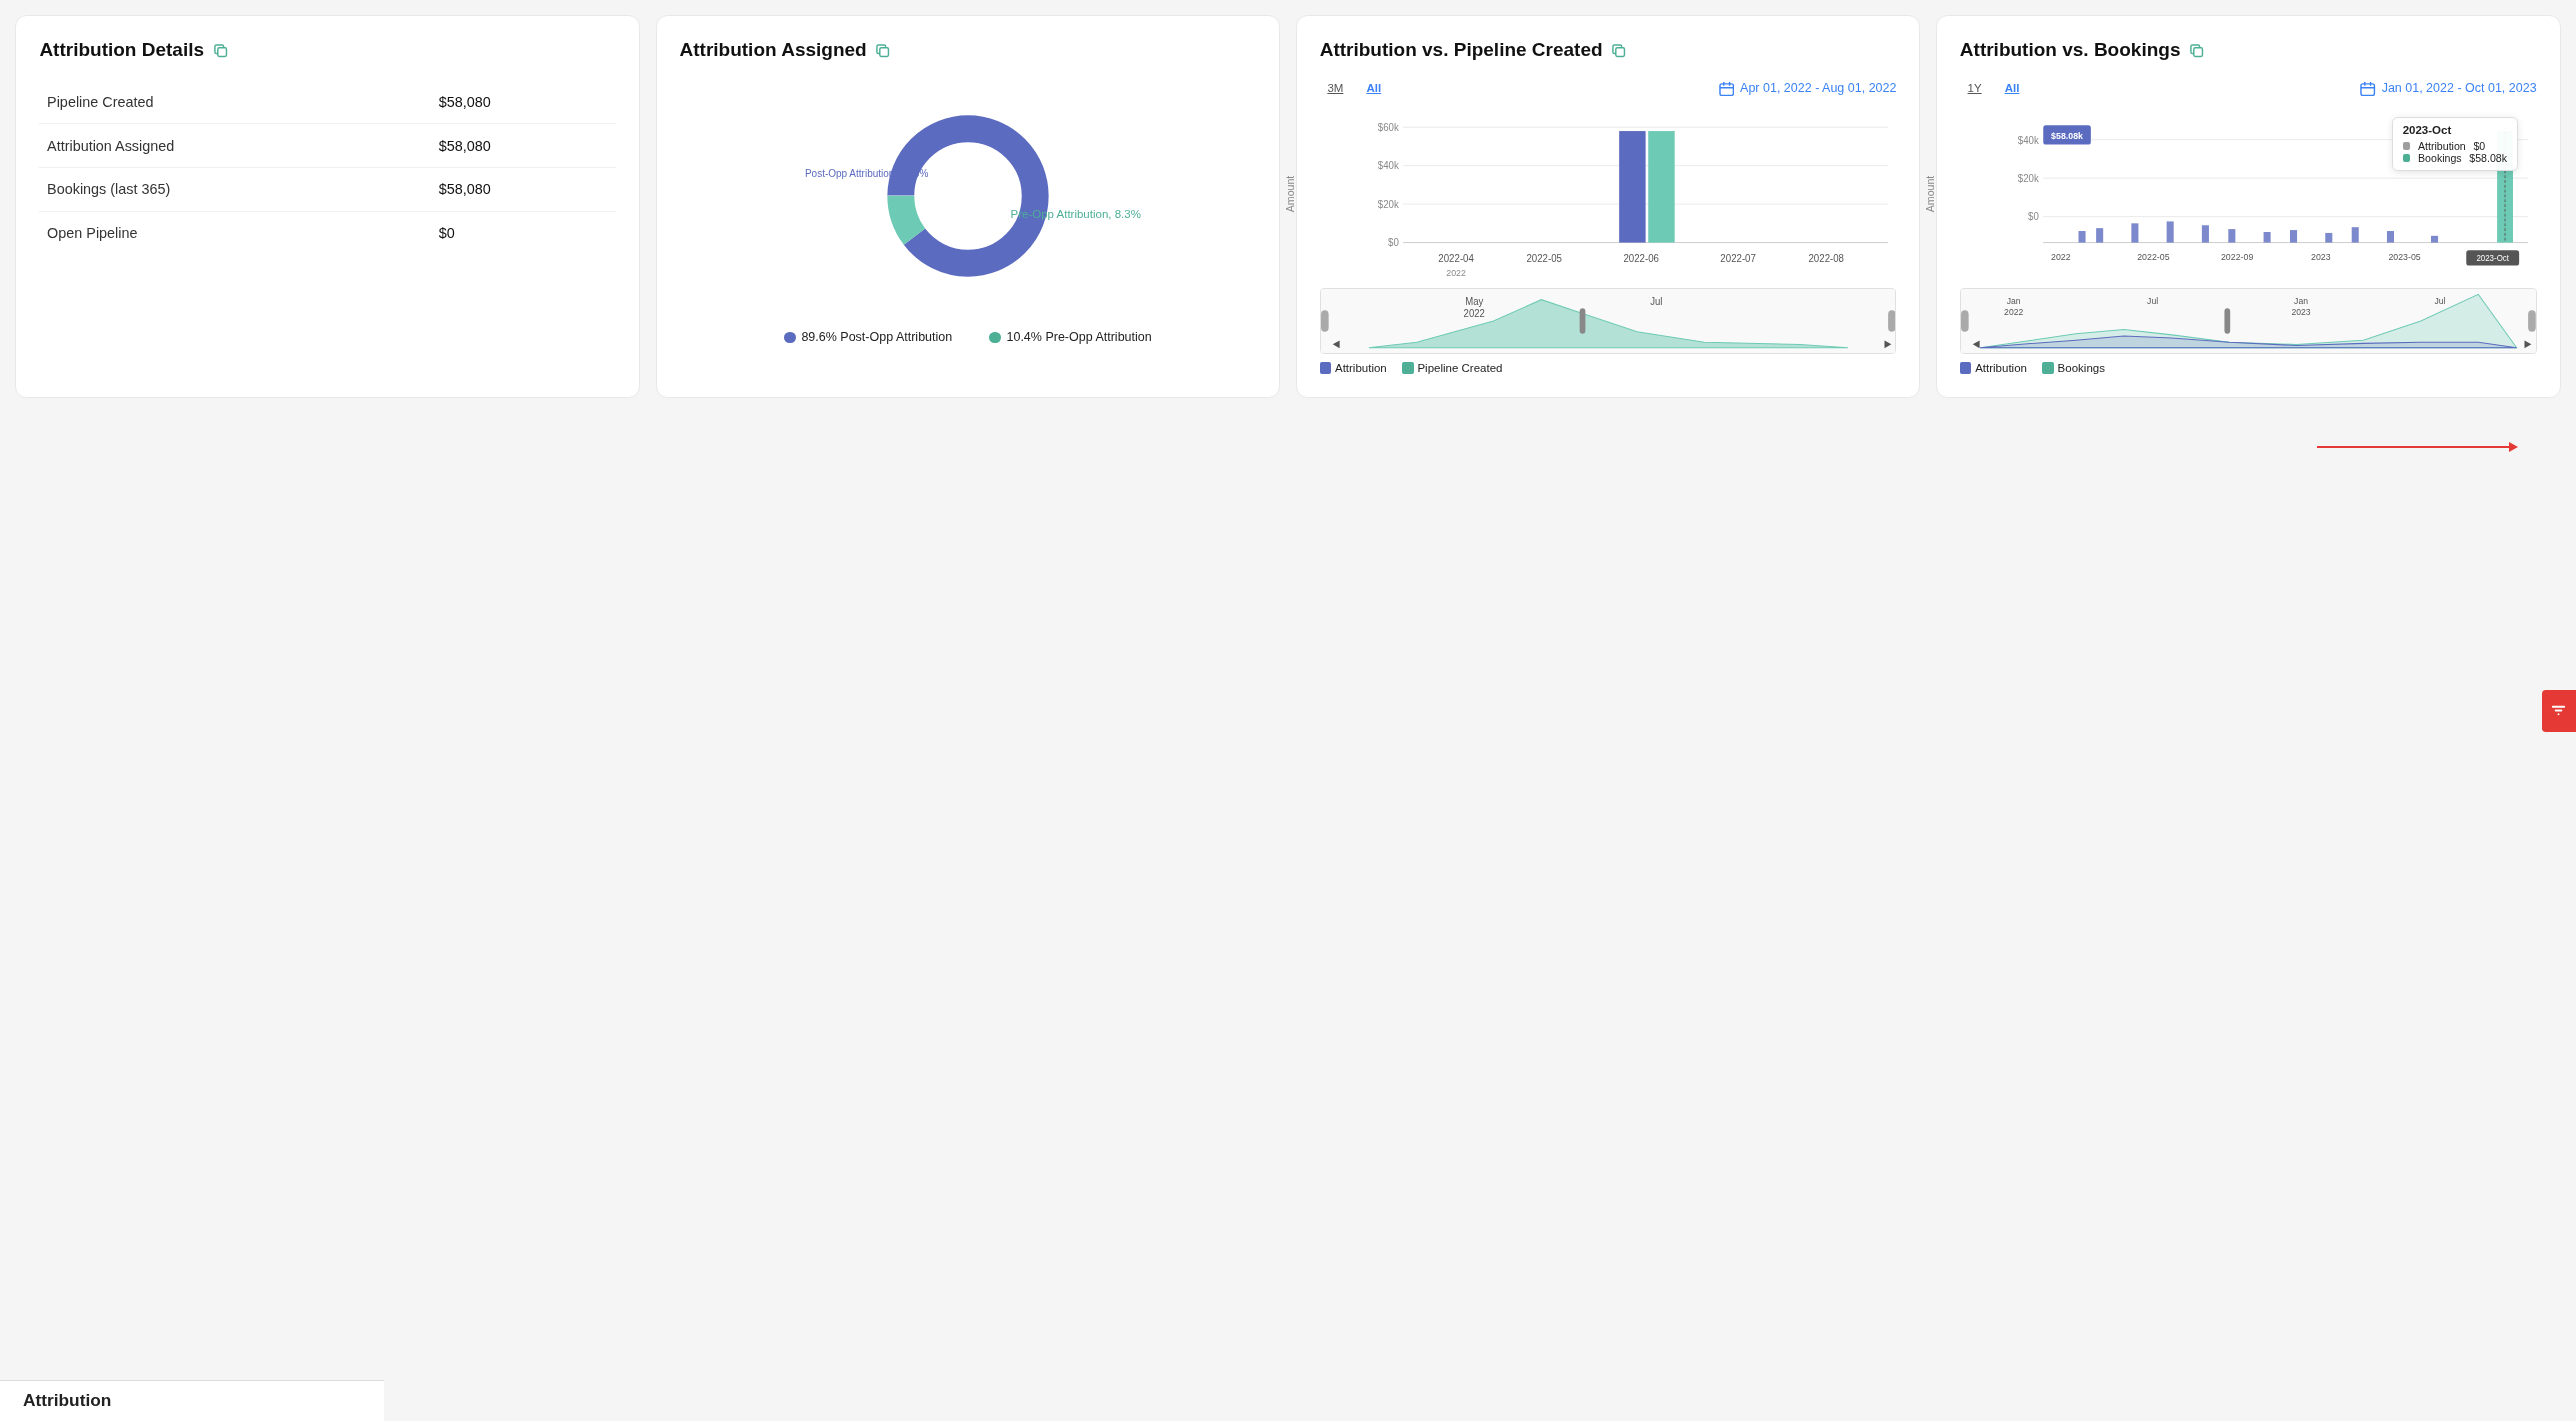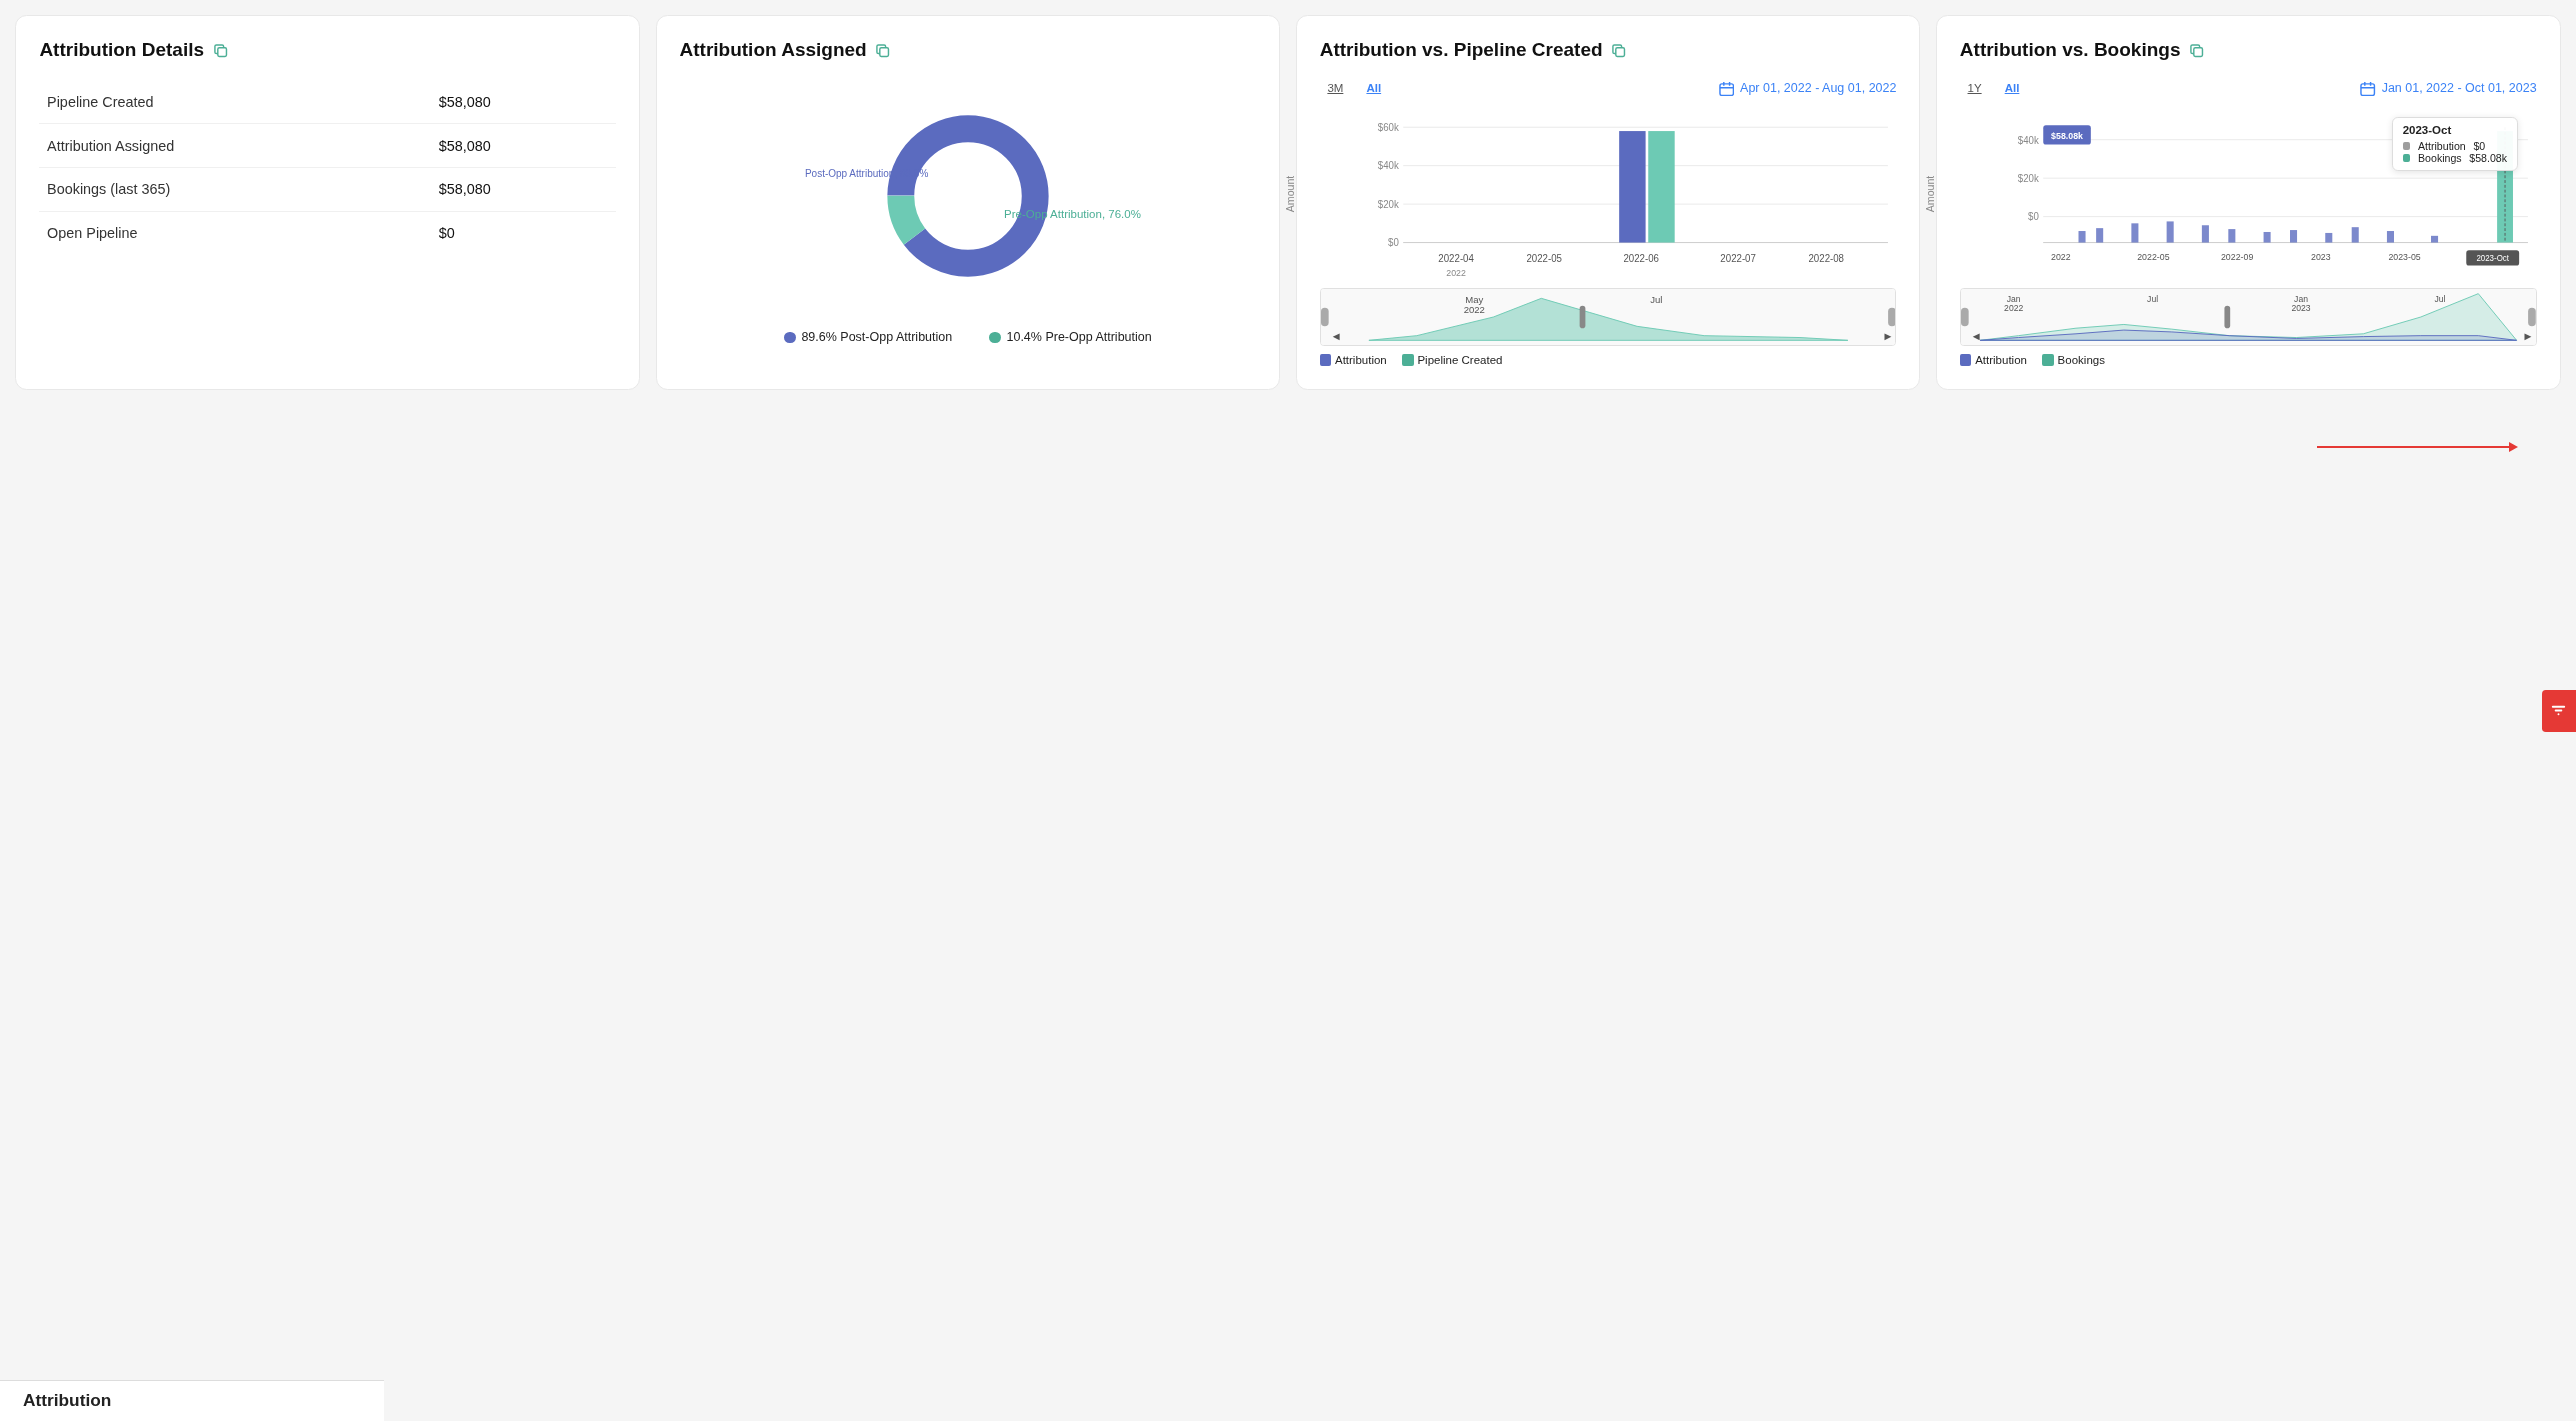--- a/index.html
+++ b/index.html
@@ -162,21 +162,21 @@
     .chart-area {
       position: relative;
       height: 173px;
       margin-bottom: 7.7px;
     }
     .chart-svg {
       width: 100%;
       height: 100%;
     }
     .minimap-area {
-      height: 58px;
+      height: 66px;
       position: relative;
       border: 1px solid #e0e0e0;
       border-radius: 3.8px;
       overflow: hidden;
       margin-top: 7.7px;
     }
     .minimap-svg {
       width: 100%;
       height: 100%;
     }
@@ -343,21 +343,21 @@
     </div>
     <div class="donut-container">
       <div class="donut-chart-wrapper">
         <span class="donut-label-left">Post-Opp Attribution, 89.6%</span>
         <svg class="donut-svg" viewBox="0 0 200 200">
 
           <circle cx="100" cy="100" r="70" fill="none" stroke="#5b6bbf" stroke-width="28" stroke-dasharray="393.88 45.94" stroke-dashoffset="109.95" transform="rotate(-90 100 100)"></circle>
           <circle cx="100" cy="100" r="70" fill="none" stroke="#6dcab4" stroke-width="28" stroke-dasharray="45.74 394.08" stroke-dashoffset="-283.93" transform="rotate(-90 100 100)" style="stroke-dashoffset: calc(109.95 - 393.88)"></circle>
           <circle cx="100" cy="100" r="55" fill="white"></circle>
         </svg>
-        <span class="donut-label-right">Pre-Opp Attribution, 76.0%</span>
+        <span class="donut-label-right">Pre-Opp Attribution, 8.3%</span>
       </div>
       <div class="legend" id="donut-legend">
           <div class="legend-item">
             <div class="legend-dot" style="background:#5b6bbf"></div>
             <span>89.6% Post-Opp Attribution</span>
           </div>
           <div class="legend-item">
             <div class="legend-dot" style="background:#4caf96"></div>
             <span>10.4% Pre-Opp Attribution</span>
           </div>

